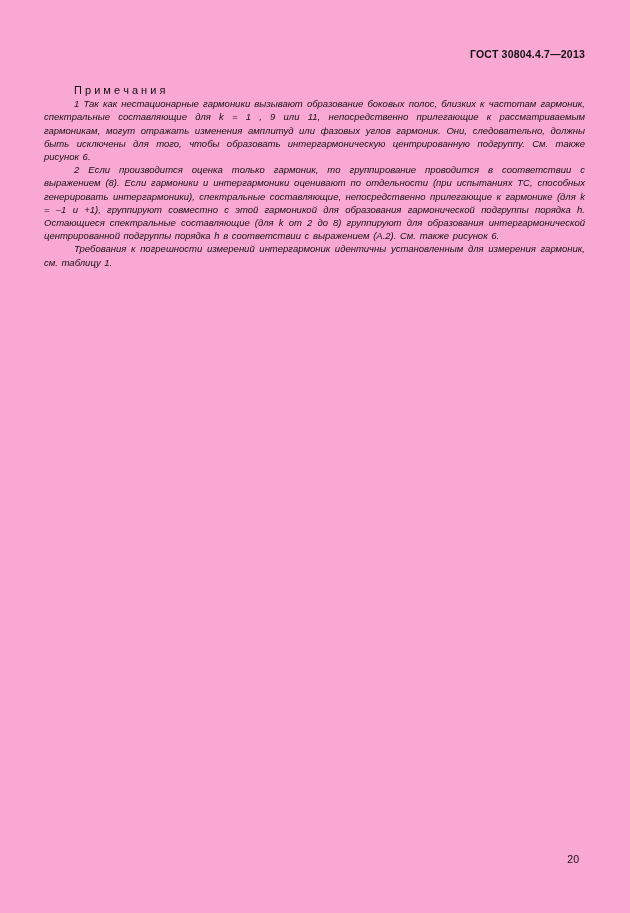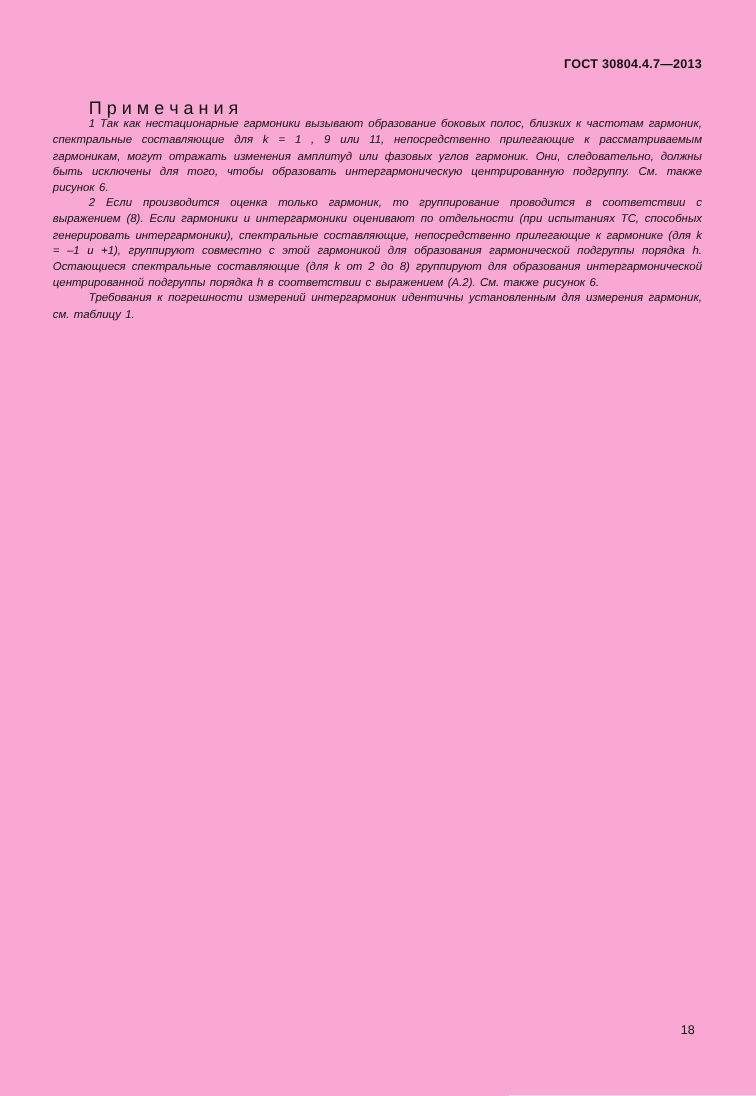--- a/index.html
+++ b/index.html
@@ -27,21 +27,21 @@
     text-align: right;
     font-size: 10.5px;
     font-weight: bold;
     letter-spacing: 0.2px;
     margin-bottom: 24px;
     color: #111;
   }
   .notes-title {
     margin: 0;
     padding-left: 30px;
-    font-size: 15px;
+    font-size: 11px;
     line-height: 13.2px;
     color: #111;
   }
   .para {
     margin: 0;
     text-indent: 30px;
     text-align: justify;
     font-size: 9.5px;
     line-height: 13.2px;
     color: #111;
@@ -66,14 +66,14 @@
     </div>
 
     <p class="notes-title">П р и м е ч а н и я</p>
 
     <p class="para">1 Так как нестационарные гармоники вызывают образование боковых полос, близких к частотам гармоник, спектральные составляющие для k = 1 , 9 или 11, непосредственно прилегающие к рассматриваемым гармоникам, могут отражать изменения амплитуд или фазовых углов гармоник. Они, следовательно, должны быть исключены для того, чтобы образовать интергармоническую центрированную подгруппу. См. также рисунок 6.</p>
     <p class="para">2 Если производится оценка только гармоник, то группирование проводится в соответствии с выражением (8). Если гармоники и интергармоники оценивают по отдельности (при испытаниях ТС, способных генерировать интергармоники), спектральные составляющие, непосредственно прилегающие к гармонике (для k = –1 и +1), группируют совместно с этой гармоникой для образования гармонической подгруппы порядка h. Остающиеся спектральные составляющие (для k от 2 до 8) группируют для образования интергармонической центрированной подгруппы порядка h в соответствии с выражением (А.2). См. также рисунок 6.</p>
 
     <p class="para">Требования к погрешности измерений интергармоник идентичны установленным для измерения гармоник, см. таблицу 1.</p>
   </div>
 
-  <div class="page-number">18</div>
+  <div class="page-number">20</div>
 </div>
 
 </body></html>

